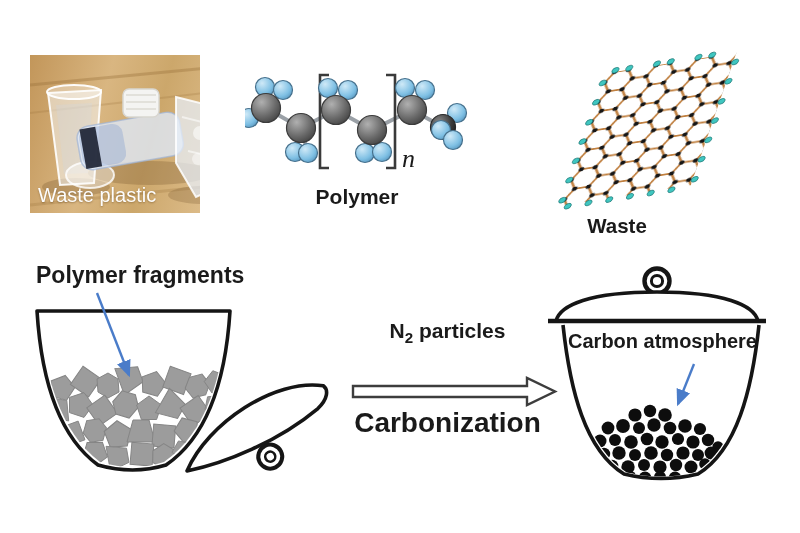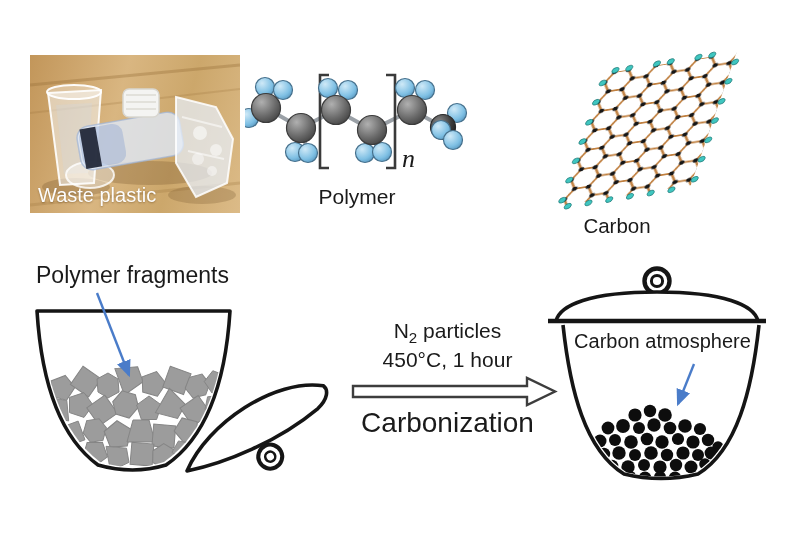--- a/index.html
+++ b/index.html
@@ -1,26 +1,26 @@
 <!DOCTYPE html>
 <html><head>
 <meta charset="utf-8">
 <style>
   html,body{margin:0;padding:0;background:#fff;}
   #figure-root{
     position:relative;width:800px;height:533px;background:#ffffff;overflow:hidden;
     font-family:"Liberation Sans", sans-serif;color:#1a1a1a;
   }
   .abs{position:absolute;}
-  .lbl{color:#1a1a1a;font-size:21px;line-height:1.2;white-space:nowrap;}
+  .lbl{color:#1a1a1a;font-size:21px;line-height:1.2;white-space:nowrap;font-weight:bold;}
   .center{text-align:center;}
 
   
   #photo{
-    left:30px;top:55px;width:210px;height:158px;
+    left:30px;top:55px;width:170px;height:158px;
     background:linear-gradient(105deg,#c2965a 0%,#d9b681 40%,#cca76b 68%,#dcbb88 100%);
     overflow:hidden;
   }
   #photo-label{
     position:absolute;left:8px;bottom:6px;color:#fdfdfd;font-size:20px;
     text-shadow:0 1px 2px rgba(90,60,20,.45);
   }
 
   
   #proc-line1{left:345px;top:318px;width:205px;font-size:21px;}
@@ -180,21 +180,21 @@
         <circle cx="132" cy="12" r="3.4"></circle>
           <circle cx="132" cy="36" r="3.4"></circle>
           <circle cx="132" cy="61" r="3.4"></circle>
         <circle cx="132" cy="85" r="3.4"></circle>
           <circle cx="132" cy="109" r="3.4"></circle>
           <circle cx="132" cy="133" r="3.4"></circle>
         <circle cx="132" cy="158" r="3.4"></circle>
       </g>
     </g>
   </svg>
-  <div id="carbon-label" class="abs lbl center">Carbon</div>
+  <div id="carbon-label" class="abs lbl center">Waste</div>
 
   <div id="frag-label" class="abs lbl">Polymer fragments</div>
 
   <svg class="abs" style="left:20px;top:285px" width="340" height="210" viewBox="0 0 340 210">
     <defs>
       <marker id="arrowL" markerWidth="8" markerHeight="8" refX="6" refY="3" orient="auto">
         <path d="M0,0 L7,3 L0,6 Z" fill="#4a7cc9"></path>
       </marker>
       <clipPath id="bowlClipL">
         <path d="M20,28 L207,28 C203,90 187,147 144,177 Q113,187 80,177 C40,147 24,90 20,28 Z"></path>
@@ -241,21 +241,20 @@
     <line x1="77" y1="8" x2="109" y2="90" stroke="#4a7cc9" stroke-width="2.4" marker-end="url(#arrowL)"></line>
 
     <g transform="translate(167,186) rotate(-26.3)">
       <circle cx="81" cy="24" r="12" fill="#fff" stroke="#151515" stroke-width="4"></circle>
       <circle cx="81" cy="24" r="5" fill="#fff" stroke="#151515" stroke-width="2.6"></circle>
       <path d="M0,0 C40,-34 120,-44 160,-16 C163,-10 158,-2 145,2 C95,14 38,10 0,0 Z" fill="#ffffff" stroke="#151515" stroke-width="3.6" stroke-linejoin="round"></path>
     </g>
   </svg>
 
   <div id="proc-line1" class="abs lbl center"><span>N</span><sub>2</sub><span> particles</span></div>
-  <div id="proc-line2" class="abs lbl center">450°C, 1 hour</div>
 
   <svg class="abs" style="left:350px;top:372px" width="210" height="38" viewBox="0 0 210 38">
     <polygon points="3,14 177,14 177,6 205,19.5 177,33 177,25 3,25" fill="#ffffff" stroke="#3d3d3d" stroke-width="2.4" stroke-linejoin="miter"></polygon>
   </svg>
   <div id="proc-step" class="abs lbl center">Carbonization</div>
 
   <svg class="abs" style="left:540px;top:252px" width="250" height="245" viewBox="0 0 250 245">
     <defs>
       <marker id="arrowR" markerWidth="8" markerHeight="8" refX="6" refY="3" orient="auto">
         <path d="M0,0 L7,3 L0,6 Z" fill="#4a7cc9"></path>

